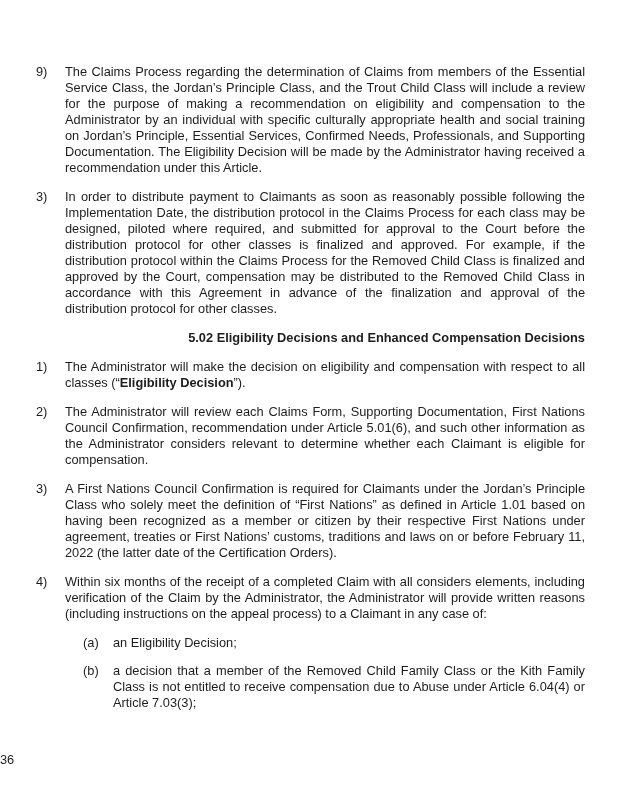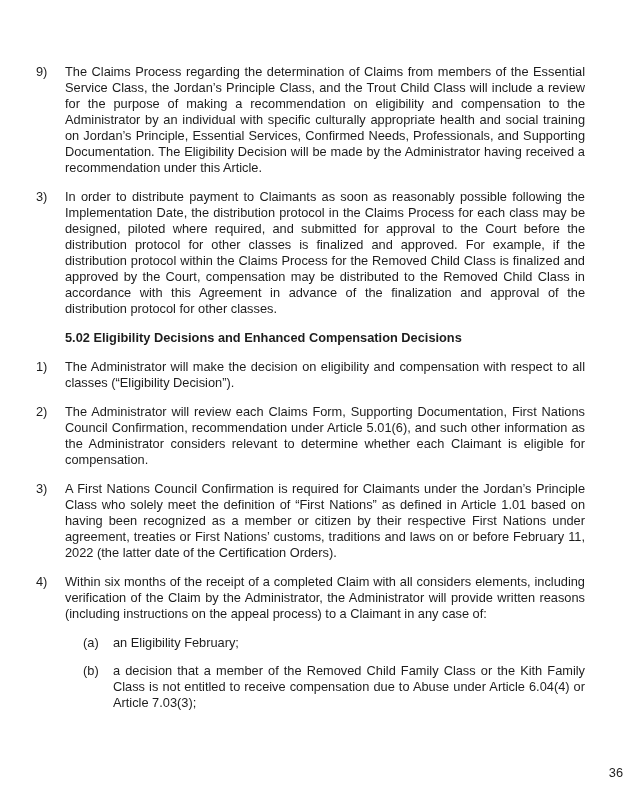--- a/index.html
+++ b/index.html
@@ -28,43 +28,42 @@
   }
   .item > .marker {
     position: absolute;
     left: 0;
     top: 0;
     white-space: nowrap;
   }
   .heading {
     padding-left: 29px;
     font-weight: bold;
-    text-align: left;
+    text-align: right;
     margin: 0 0 13px 0;
   }
   .sub-item {
     position: relative;
     margin: 0 0 12px 47px;
     padding-left: 30px;
     text-align: justify;
   }
   .sub-item > .marker {
     position: absolute;
     left: 0;
     top: 0;
     white-space: nowrap;
   }
-  .bold-term { font-weight: normal; }
+  .bold-term { font-weight: bold; }
   .page-number {
     position: absolute;
     left: 0;
     right: 0;
     top: 752px;
-    text-align: right;
-    margin-top: 13px;
+    text-align: left;
   }
 </style>
 </head>
 <body>
 
 <div class="page">
   <div class="content">
 
     <div class="item">
       <span class="marker">9)</span>
@@ -93,21 +92,21 @@
       <span>A First Nations Council Confirmation is required for Claimants under the Jordan’s Principle Class who solely meet the definition of “First Nations” as defined in Article 1.01 based on having been recognized as a member or citizen by their respective First Nations under agreement, treaties or First Nations’ customs, traditions and laws on or before February 11, 2022 (the latter date of the Certification Orders).</span>
     </div>
 
     <div class="item">
       <span class="marker">4)</span>
       <span>Within six months of the receipt of a completed Claim with all considers elements, including verification of the Claim by the Administrator, the Administrator will provide written reasons (including instructions on the appeal process) to a Claimant in any case of:</span>
     </div>
 
     <div class="sub-item">
       <span class="marker">(a)</span>
-      <span>an Eligibility February;</span>
+      <span>an Eligibility Decision;</span>
     </div>
 
     <div class="sub-item">
       <span class="marker">(b)</span>
       <span>a decision that a member of the Removed Child Family Class or the Kith Family Class is not entitled to receive compensation due to Abuse under Article 6.04(4) or Article 7.03(3);</span>
     </div>
 
   </div>
 
   <div class="page-number">36</div>

